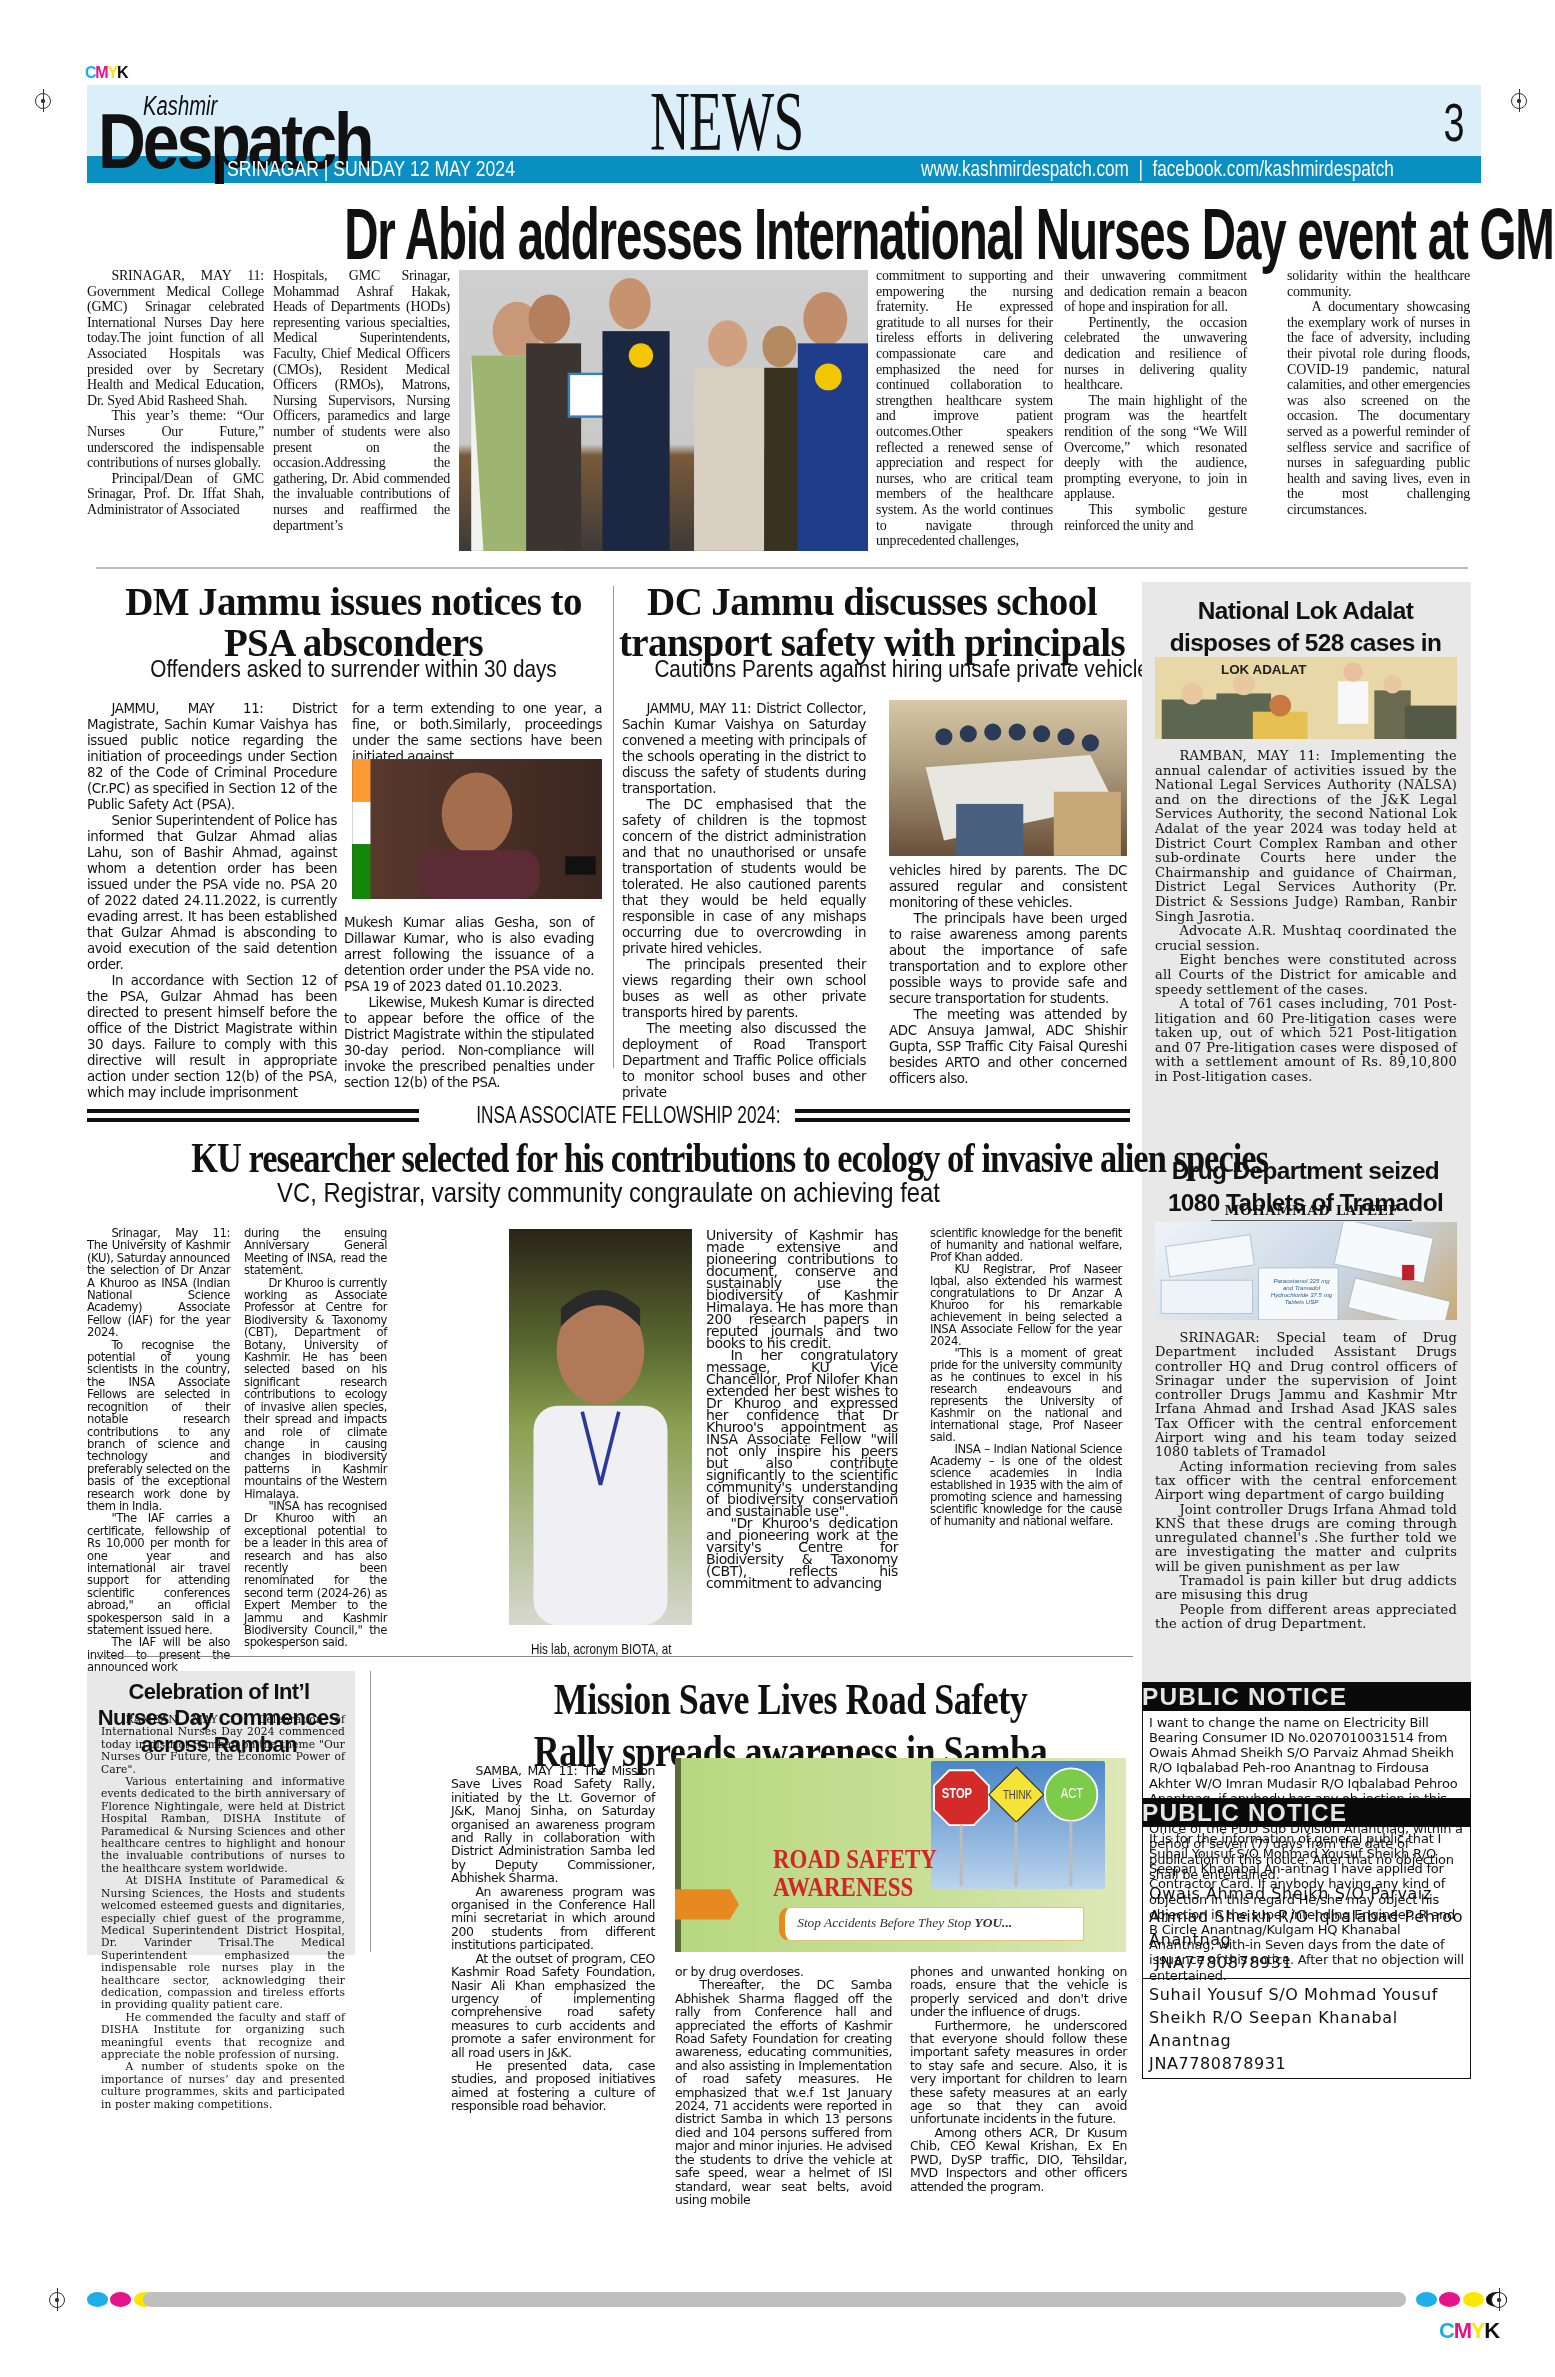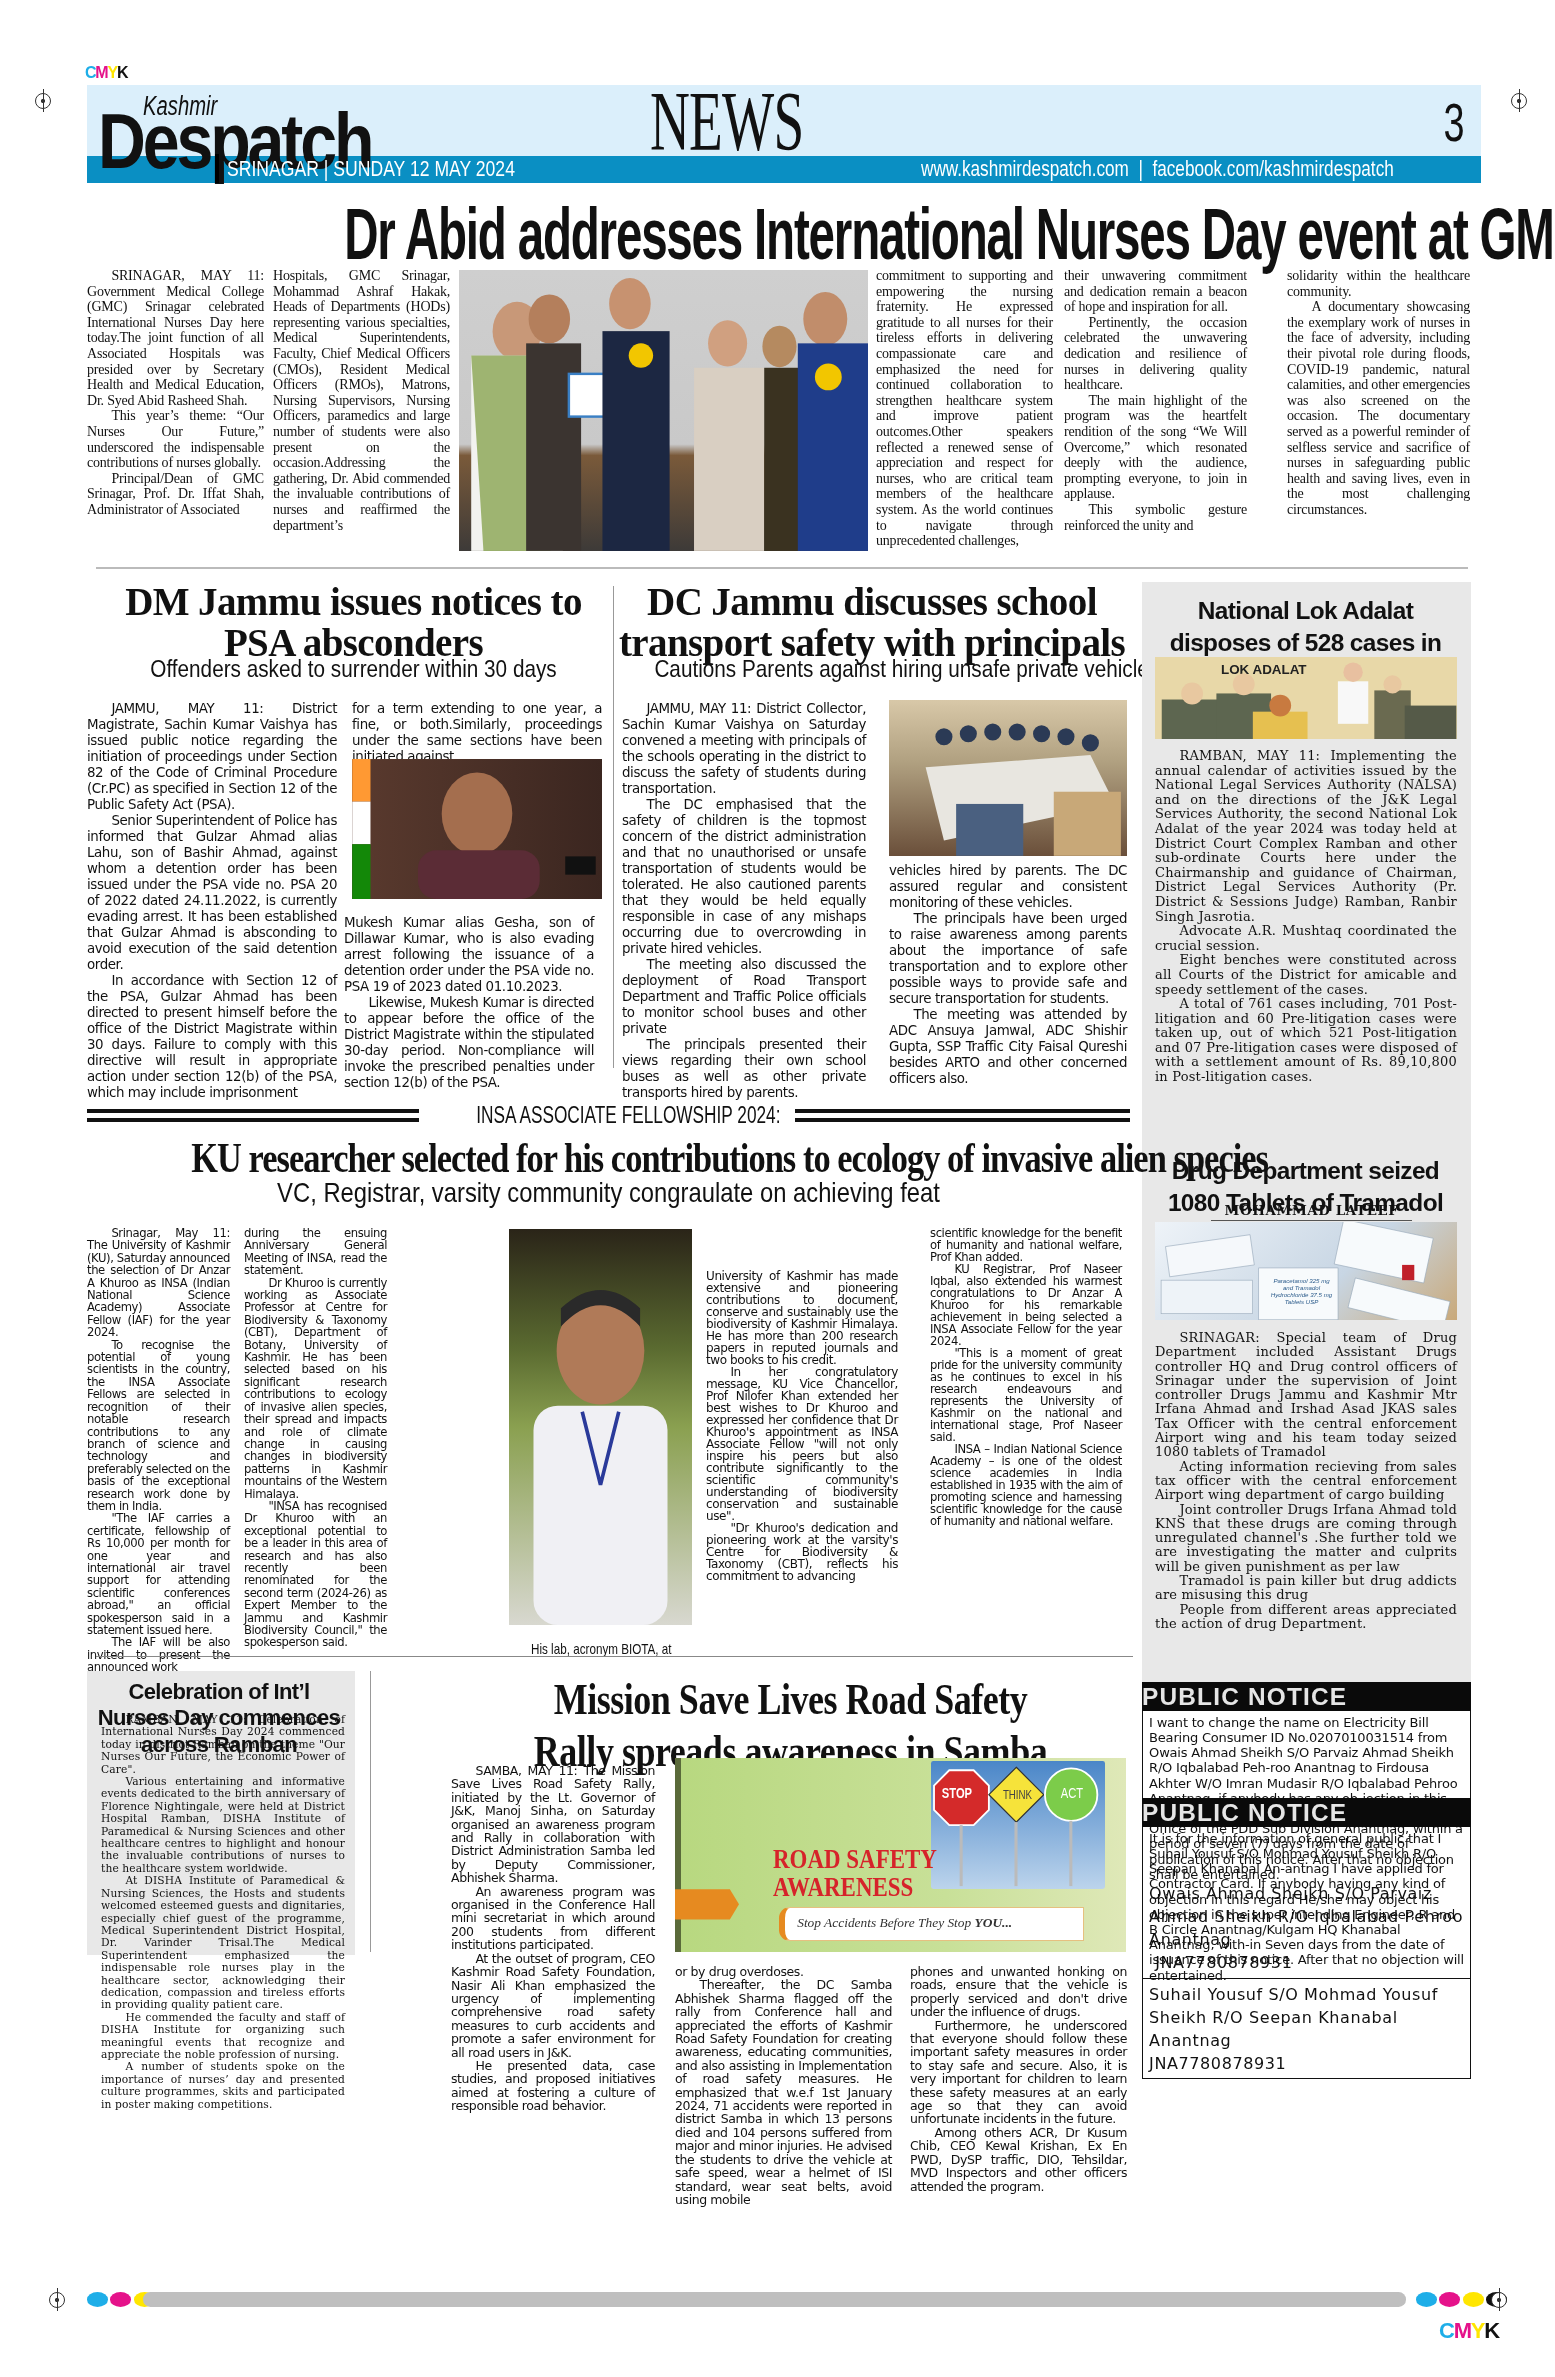--- a/index.html
+++ b/index.html
@@ -126,22 +126,22 @@
   <p class="ni">Mukesh Kumar alias Gesha, son of Dillawar Kumar, who is also evading arrest following the issuance of a detention order under the PSA vide no. PSA 19 of 2023 dated 01.10.2023.</p>
   <p>Likewise, Mukesh Kumar is directed to appear before the office of the District Magistrate within the stipulated 30-day period. Non-compliance will invoke the prescribed penalties under section 12(b) of the PSA.</p>
 </div>
 <div class="abs vrule" style="left:613px;top:586px;height:482px"></div>
 
 <div class="abs h2" style="left:616px;top:582px;width:512px">DC Jammu discusses school transport safety with principals</div>
 <div class="abs sub" style="left:616px;top:656px;width:512px">Cautions Parents against hiring unsafe private vehicles</div>
 <div class="abs col sans2" style="left:622px;top:701px;width:244px">
   <p>JAMMU, MAY 11: District Collector, Sachin Kumar Vaishya on Saturday convened a meeting with principals of the schools operating in the district to discuss the safety of students during transportation.</p>
   <p>The DC emphasised that the safety of children is the topmost concern of the district administration and that no unauthorised or unsafe transportation of students would be tolerated. He also cautioned parents that they would be held equally responsible in case of any mishaps occurring due to overcrowding in private hired vehicles.</p>
+  <p>The principals presented their views regarding their own school buses as well as other private transports hired by parents.</p>
   <p>The meeting also discussed the deployment of Road Transport Department and Traffic Police officials to monitor school buses and other private</p>
-  <p>The principals presented their views regarding their own school buses as well as other private transports hired by parents.</p>
 </div>
 <div class="abs photo" style="left:889px;top:700px;width:238px;height:156px;background:linear-gradient(#d8c8a8,#b0a080 40%,#6a4f3a)">
   <svg width="238" height="156" viewBox="0 0 390 255">
     <polygon points="60,110 330,90 370,170 90,230" fill="#e8e6e0"></polygon>
     <g fill="#2b3a55">
         <circle cx="90" cy="60" r="14"></circle>
         <circle cx="130" cy="55" r="14"></circle>
         <circle cx="170" cy="52" r="14"></circle>
         <circle cx="210" cy="52" r="14"></circle>
         <circle cx="250" cy="55" r="14"></circle>
@@ -242,21 +242,21 @@
 </div>
 <div class="abs photo" style="left:509px;top:1229px;width:183px;height:396px;background:linear-gradient(#2a2418,#5a6a30 30%,#8aa050 50%,#d8d8d0 100%)">
   <svg width="183" height="396" viewBox="0 0 300 650">
     <ellipse cx="150" cy="200" rx="72" ry="88" fill="#b07a58"></ellipse>
     <path d="M85 160 Q150 90 215 160 L215 130 Q150 70 85 130Z" fill="#2a2a2a"></path>
     <rect x="40" y="290" width="220" height="360" rx="40" fill="#f0f0f4"></rect>
     <path d="M120 300 L150 420 L180 300" stroke="#2a3a9a" stroke-width="6" fill="none"></path>
   </svg>
 </div>
 <div class="abs" style="left:531px;top:1641px;width:159px;font:14.6px 'Liberation Sans',sans-serif;transform:scaleX(.8);transform-origin:left;white-space:nowrap">His lab, acronym BIOTA, at</div>
-<div class="abs col sans2" style="left:706px;top:1270px;width:192px;font-size:12px;line-height:12px">
+<div class="abs col sans2" style="left:706px;top:1229px;width:192px;font-size:14px;line-height:12px">
   <p class="ni">University of Kashmir has made extensive and pioneering contributions to document, conserve and sustainably use the biodiversity of Kashmir Himalaya. He has more than 200 research papers in reputed journals and two books to his credit.</p>
   <p>In her congratulatory message, KU Vice Chancellor, Prof Nilofer Khan extended her best wishes to Dr Khuroo and expressed her confidence that Dr Khuroo's appointment as INSA Associate Fellow "will not only inspire his peers but also contribute significantly to the scientific community's understanding of biodiversity conservation and sustainable use".</p>
   <p>"Dr Khuroo's dedication and pioneering work at the varsity's Centre for Biodiversity &amp; Taxonomy (CBT), reflects his commitment to advancing</p>
 </div>
 <div class="abs col sans2" style="left:930px;top:1227px;width:192px;font-size:11.6px;line-height:12px">
   <p class="ni">scientific knowledge for the benefit of humanity and national welfare, Prof Khan added.</p>
   <p>KU Registrar, Prof Naseer Iqbal, also extended his warmest congratulations to Dr Anzar A Khuroo for his remarkable achievement in being selected a INSA Associate Fellow for the year 2024.</p>
   <p>"This is a moment of great pride for the university community as he continues to excel in his research endeavours and represents the University of Kashmir on the national and international stage, Prof Naseer said.</p>
   <p>INSA – Indian National Science Academy – is one of the oldest science academies in India established in 1935 with the aim of promoting science and harnessing scientific knowledge for the cause of humanity and national welfare.</p>
 </div>

